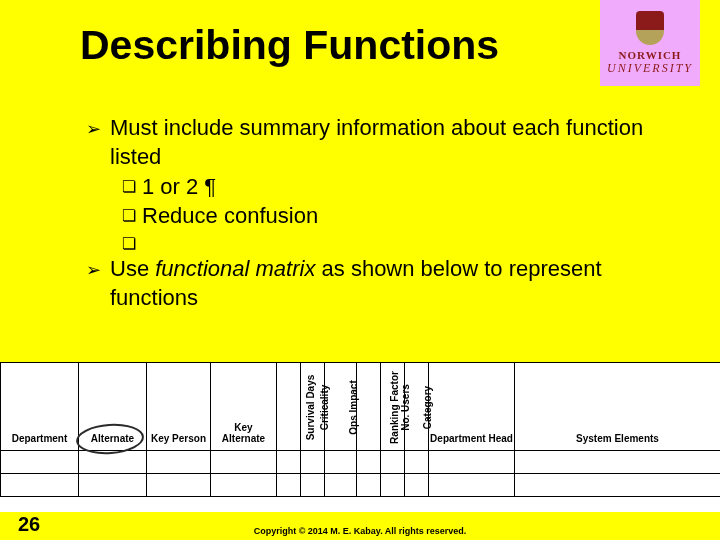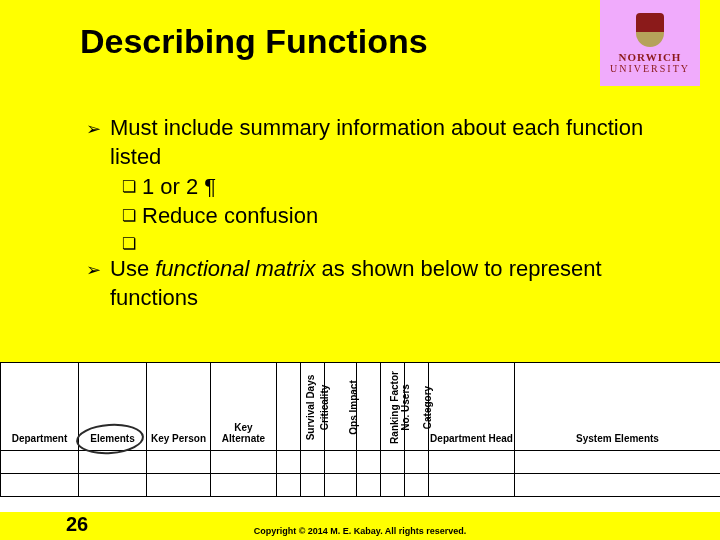--- a/index.html
+++ b/index.html
@@ -9,21 +9,21 @@
     height: 540px;
     background: #ffff00;
     font-family: Arial, Helvetica, sans-serif;
     position: relative;
     overflow: hidden;
   }
   .title {
     position: absolute;
     top: 22px;
     left: 80px;
-    font-size: 34px;
+    font-size: 41px;
     font-weight: bold;
     color: #000;
   }
   .logo-box {
     position: absolute;
     top: 0;
     right: 20px;
     width: 100px;
     height: 86px;
     background: #f0abfc;
@@ -41,23 +41,24 @@
   }
   .logo-text {
     font-family: Georgia, 'Times New Roman', serif;
     font-size: 11px;
     color: #8b1a1a;
     letter-spacing: 1px;
     font-weight: bold;
   }
   .logo-sub {
     font-family: Georgia, 'Times New Roman', serif;
-    font-size: 10px;
+    font-size: 12px;
     color: #8b1a1a;
     letter-spacing: 2px;
+    font-style: italic;
   }
   .content {
     position: absolute;
     top: 114px;
     left: 86px;
     right: 60px;
     font-size: 22px;
     color: #000;
     line-height: 1.3;
   }
@@ -132,21 +133,20 @@
     transform: rotate(-4deg);
     pointer-events: none;
   }
   .page-num {
     position: absolute;
     bottom: 4px;
     left: 18px;
     font-size: 20px;
     font-weight: bold;
     color: #000;
-    margin-left: 48px;
   }
   .footer {
     position: absolute;
     bottom: 4px;
     left: 0;
     right: 0;
     text-align: center;
     font-size: 9px;
     font-weight: bold;
     color: #000;
@@ -197,21 +197,21 @@
         <col style="width: 32px;">
         <col style="width: 24px;">
         <col style="width: 24px;">
         <col style="width: 24px;">
         <col style="width: 86px;">
         <col style="width: 206px;">
       </colgroup>
       <thead>
         <tr>
           <th>Department</th>
-          <th>Elements</th>
+          <th>Alternate</th>
           <th>Key Person</th>
           <th>Key Alternate</th>
           <th class="vert"><span class="vtxt">Survival Days</span></th>
           <th class="vert"><span class="vtxt">Criticality</span></th>
           <th class="vert"><span class="vtxt">Ops Impact</span></th>
           <th class="vert"><span class="vtxt">Ranking Factor</span></th>
           <th class="vert"><span class="vtxt">No. Users</span></th>
           <th class="vert"><span class="vtxt">Category</span></th>
           <th>Department Head</th>
           <th>System Elements</th>

